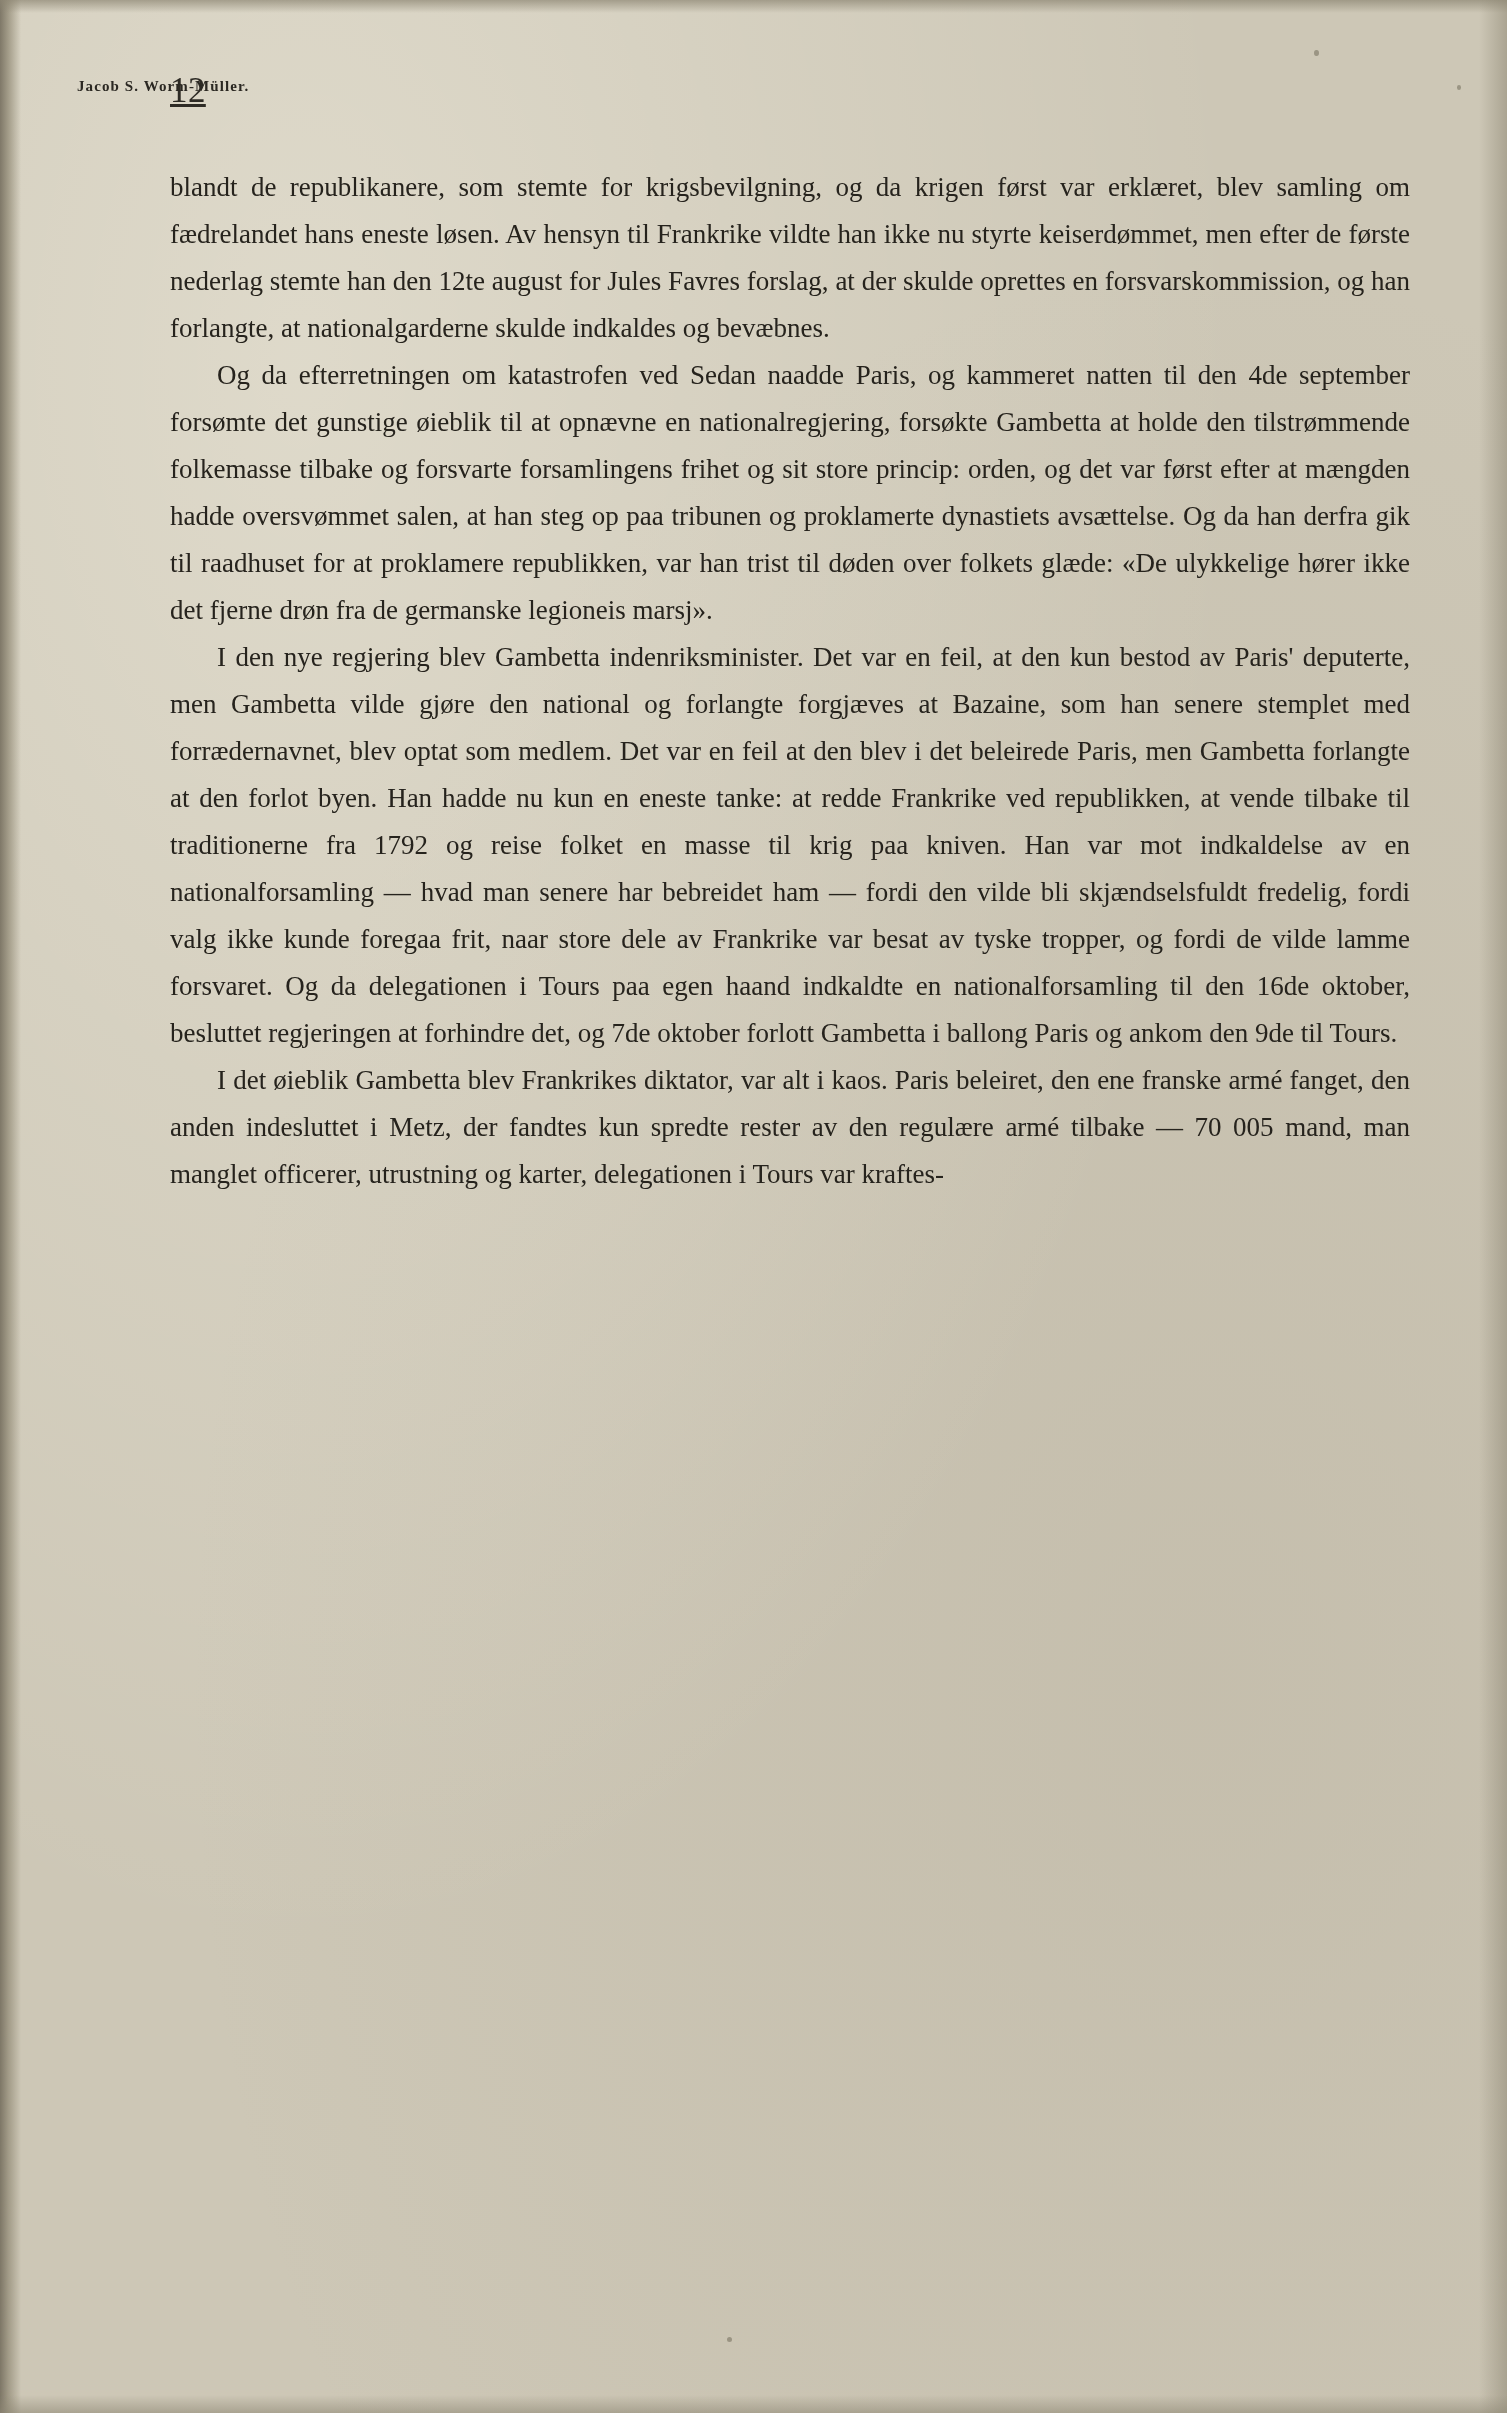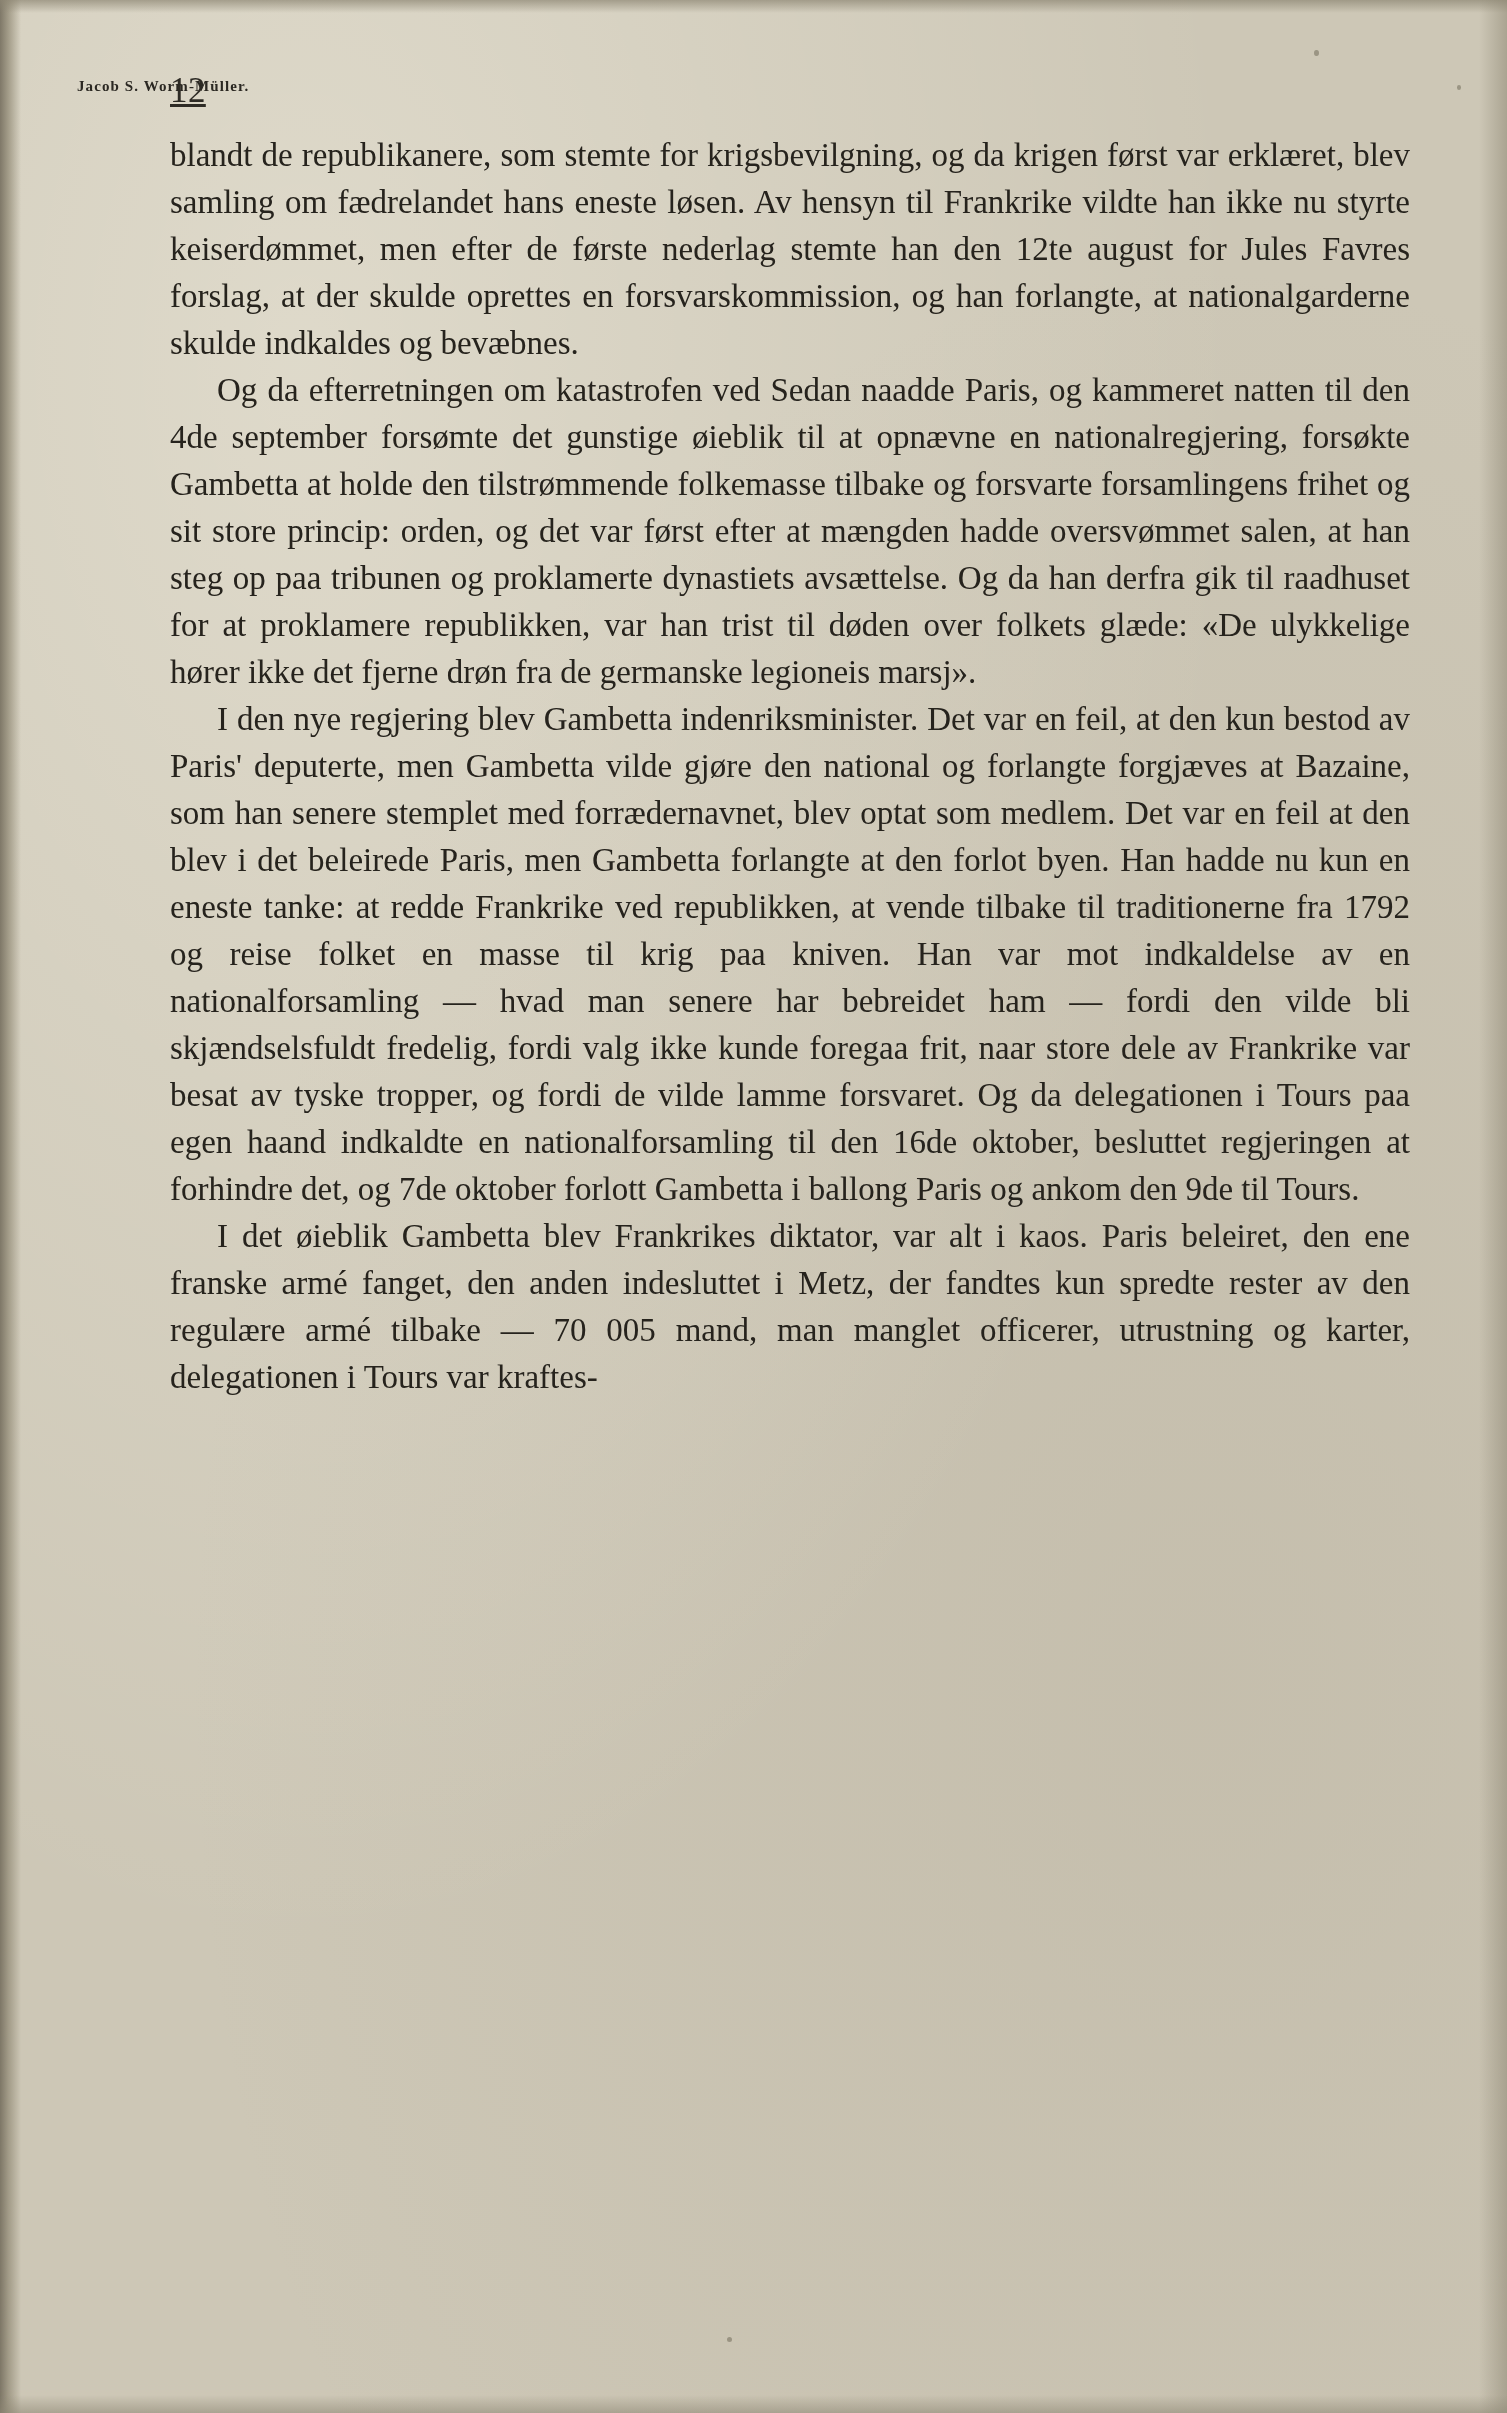--- a/index.html
+++ b/index.html
@@ -86,22 +86,22 @@
     top: 10px;
     text-align: left;
     font-size: 15px;
     font-weight: bold;
     letter-spacing: 1.1px;
     color: #2b2822;
     transform: translateX(-93px);
   }
 
   .body-text {
-    margin-top: 14px;
-    font-size: 33px;
+    margin-top: 46px;
+    font-size: 27px;
     line-height: 47px;
     color: #26231d;
     text-align: justify;
     text-justify: inter-word;
     hyphens: manual;
   }
   .body-text p {
     margin: 0;
     text-indent: 47px;
   }

